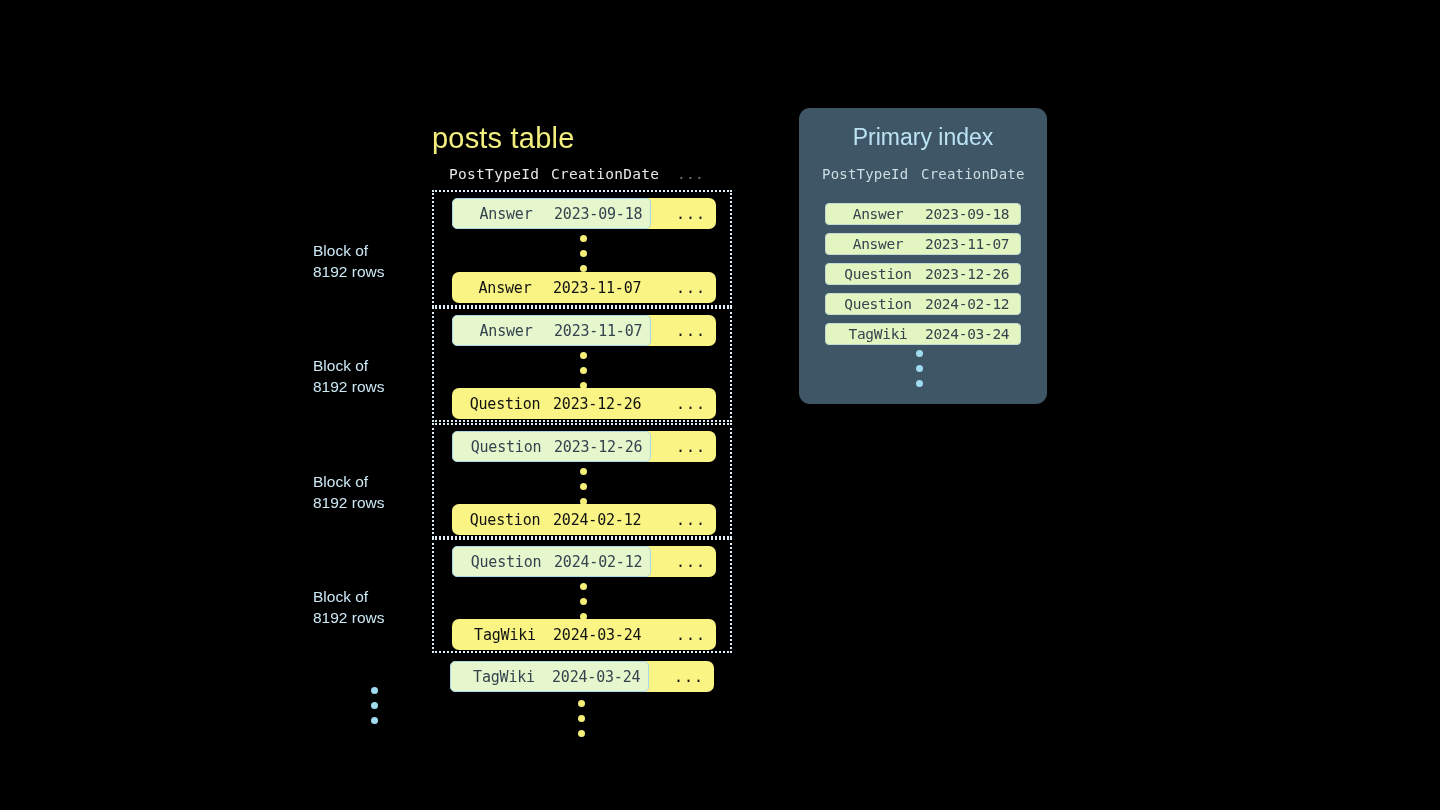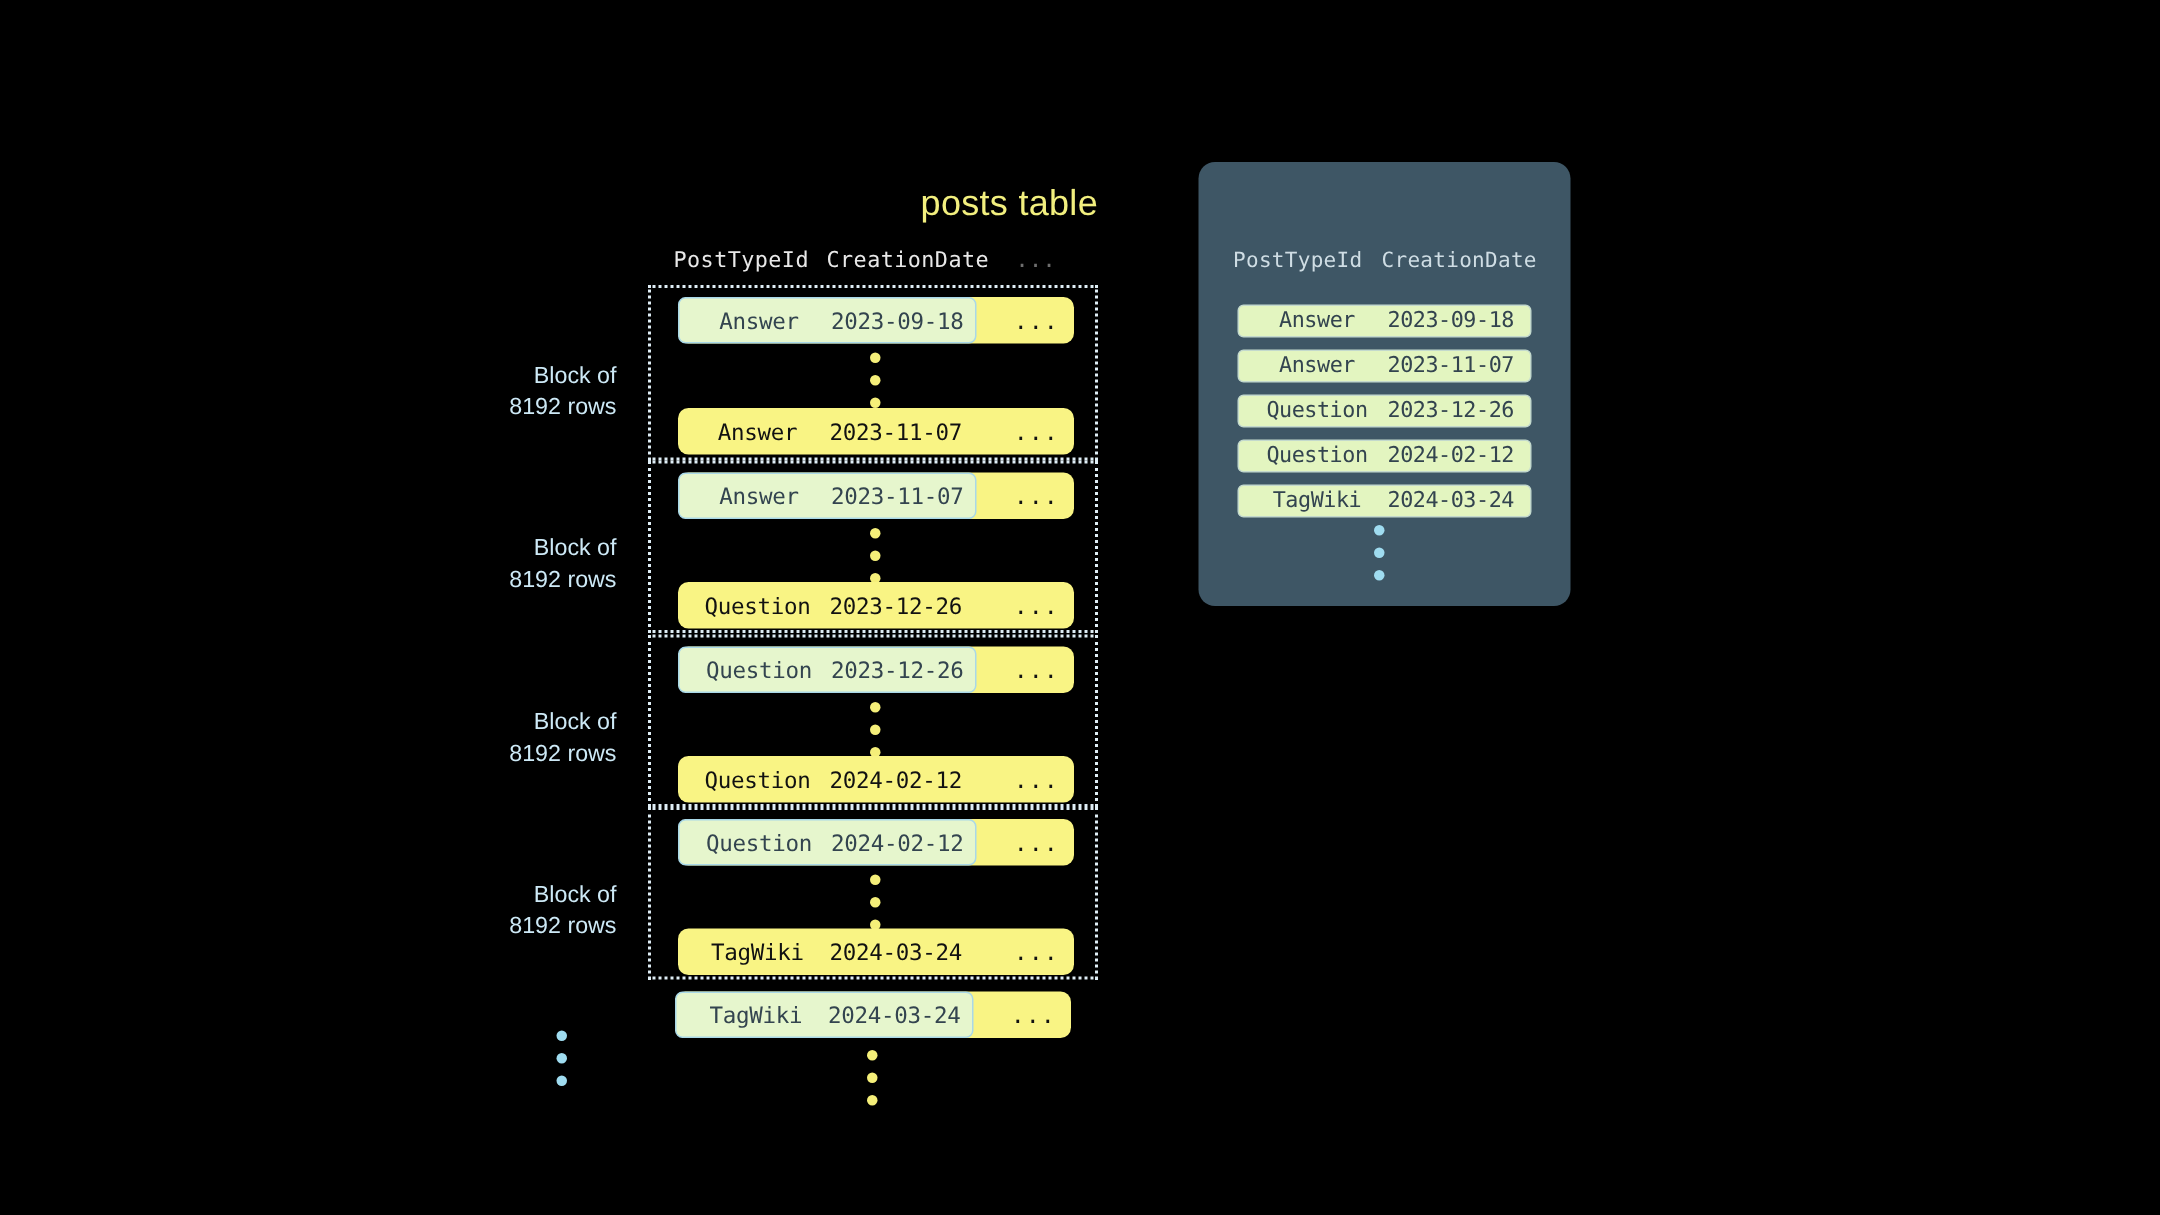--- a/index.html
+++ b/index.html
@@ -18,22 +18,22 @@
 
   
   .abs { position: absolute; }
   .mono { font-family: "DejaVu Sans Mono", "Liberation Mono", monospace; text-align: center; }
 
   
   #posts-table-title {
     left: 432px;
     top: 122px;
     width: 300px;
-    text-align: right;
-    font-size: 24px;
+    text-align: left;
+    font-size: 29px;
     color: #f2ef7e;
     letter-spacing: 0.2px;
   }
 
   #posts-header-row {
     left: 432px;
     top: 166px;
     width: 300px;
     height: 20px;
   }
@@ -52,23 +52,23 @@
   .block {
     position: absolute;
     left: 432px;
     width: 300px;
     border: 2px dotted #dfeef6;
     box-sizing: border-box;
   }
 
   .block-label {
     position: absolute;
-    left: 301px;
+    left: 313px;
     width: 110px;
-    text-align: right;
+    text-align: left;
     font-size: 15.5px;
     line-height: 21px;
     color: #cde9f6;
   }
 
   
   .row {
     position: absolute;
     left: 18px;
     width: 264px;
@@ -334,20 +334,21 @@
 </div>
 
 <div class="vdots blue abs" style="left:371px; top:687px">
   <i></i>
     <i></i>
     <i></i>
 </div>
 
 <div class="abs" id="primary-index-panel">
 
+  <div id="primary-index-title">Primary index</div>
 
   <div class="mono" id="primary-index-header">
     <span class="hcol c1">PostTypeId</span>
     <span class="hcol c2">CreationDate</span>
   </div>
 
   <div id="primary-index-rows">
     <div class="idx-row mono">
       <span class="c-type">Answer</span>
       <span class="c-date">2023-09-18</span>

